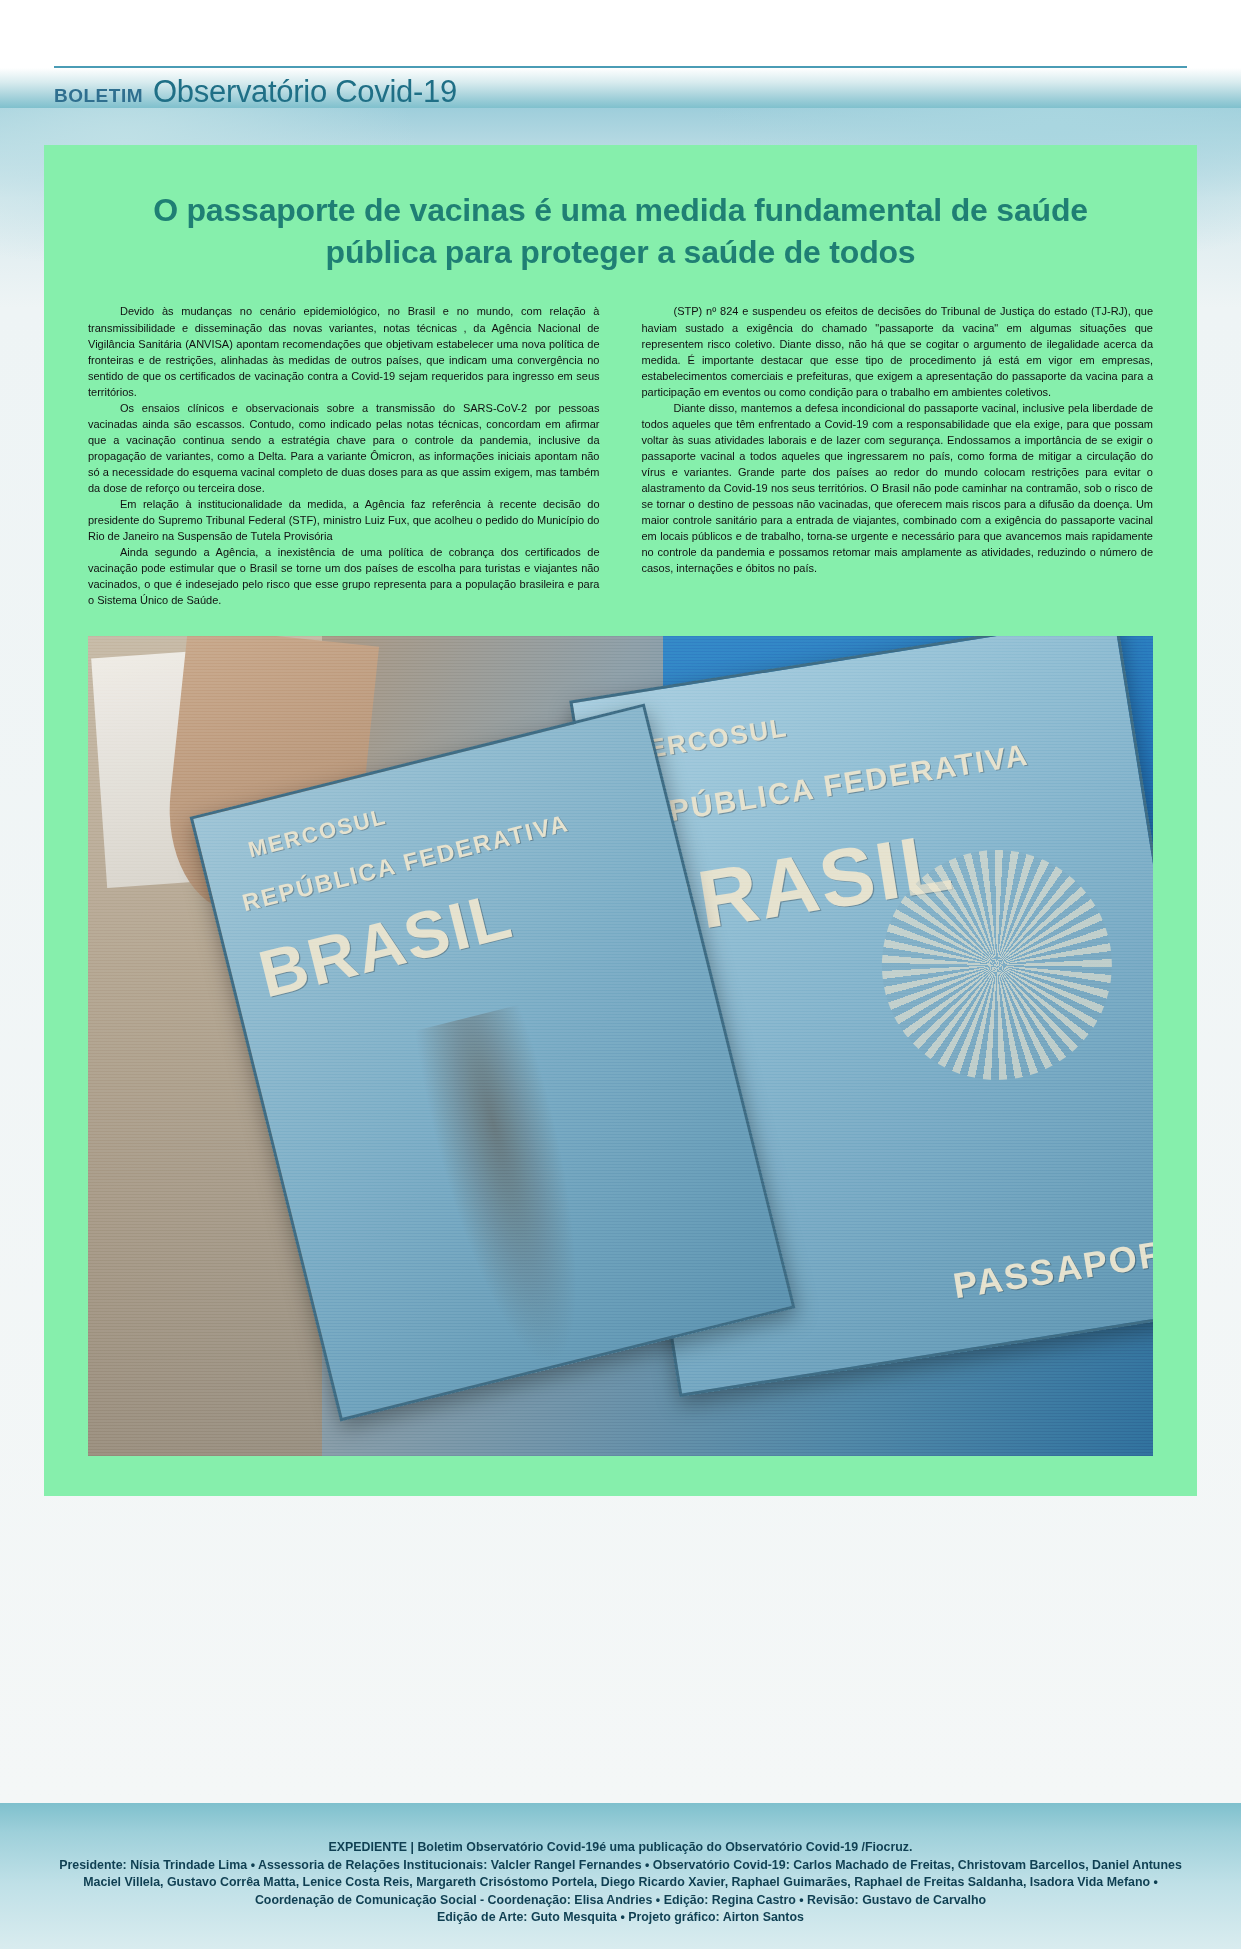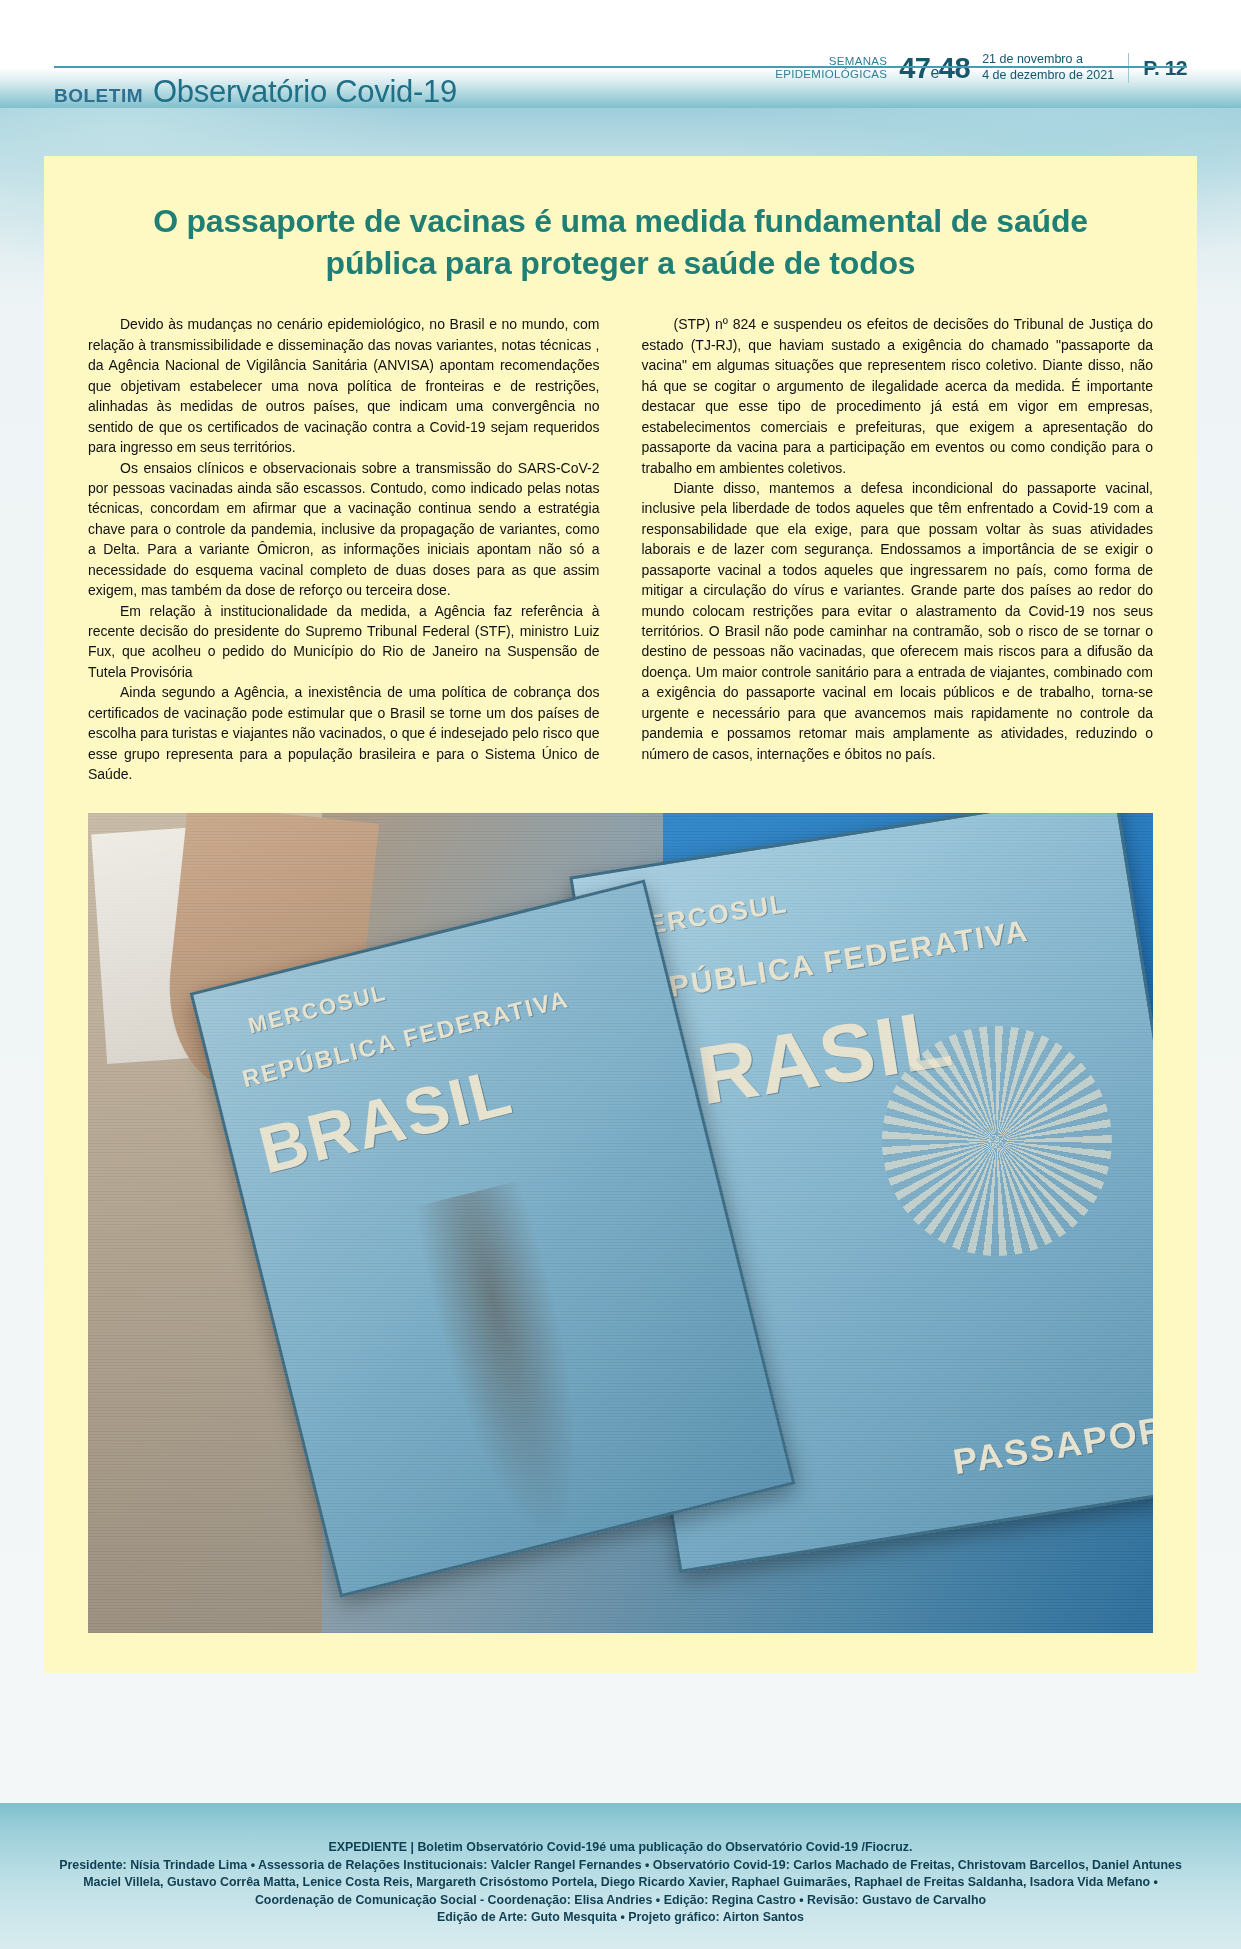--- a/index.html
+++ b/index.html
@@ -104,43 +104,43 @@
     top: 108px; left: 0; right: 0; bottom: 146px;
     background:
       radial-gradient(ellipse 420px 180px at 10% 2%, #bfe0e6 0%, rgba(191,224,230,0) 70%),
       radial-gradient(ellipse 500px 200px at 85% 1%, #a9d6e0 0%, rgba(169,214,224,0) 70%),
       linear-gradient(180deg, #9ecedb 0%, #d9eaee 90px, #eef4f5 200px, #f4f7f7 100%);
   }
 
   
   .article {
     position: absolute;
-    top: 156px;
+    top: 145px;
     left: 44px;
     width: 1153px;
-    background: #fef9c3;
+    background: #86efac;
     padding: 34px 44px 40px 44px;
     box-shadow: 0 0 0 0 rgba(0,0,0,0);
   }
   .article-title {
     text-align: center;
     color: #1f7f74;
     font-size: 32px;
     line-height: 1.32;
     font-weight: bold;
     margin: 10px 40px 30px 40px;
     letter-spacing: -0.2px;
   }
   .columns {
     display: flex;
     gap: 42px;
   }
   .col {
     flex: 1;
-    font-size: 14px;
+    font-size: 11px;
     line-height: 1.46;
     color: #111111;
     text-align: justify;
   }
   .col p {
     margin: 0;
     text-indent: 32px;
   }
   .photo {
     margin-top: 28px;
@@ -245,35 +245,20 @@
 </head>
 <body>
 
 <div class="header">
   <div class="header-gradient"></div>
   <div class="header-inner">
     <div class="brand">
       <span class="brand-boletim">BOLETIM</span>
       <span class="brand-title">Observatório Covid-19</span>
     </div>
-    <div class="header-right">
-      <div class="semanas-label">
-        <div>SEMANAS</div>
-        <div>EPIDEMIOLÓGICAS</div>
-      </div>
-      <div class="weeks-num">
-        <span>47</span><span class="e">e</span><span>48</span>
-      </div>
-      <div class="date-range">
-        <div>21 de novembro a</div>
-        <div>4 de dezembro de 2021</div>
-      </div>
-      <div class="page-sep"></div>
-      <div class="page-num">P. 12</div>
-    </div>
   </div>
   <div class="header-rule"></div>
 </div>
 
 <div class="page-bg"></div>
 
 <div class="article">
   <h1 class="article-title">O passaporte de vacinas é uma medida fundamental de saúde pública para proteger a saúde de todos</h1>
 
   <div class="columns">

